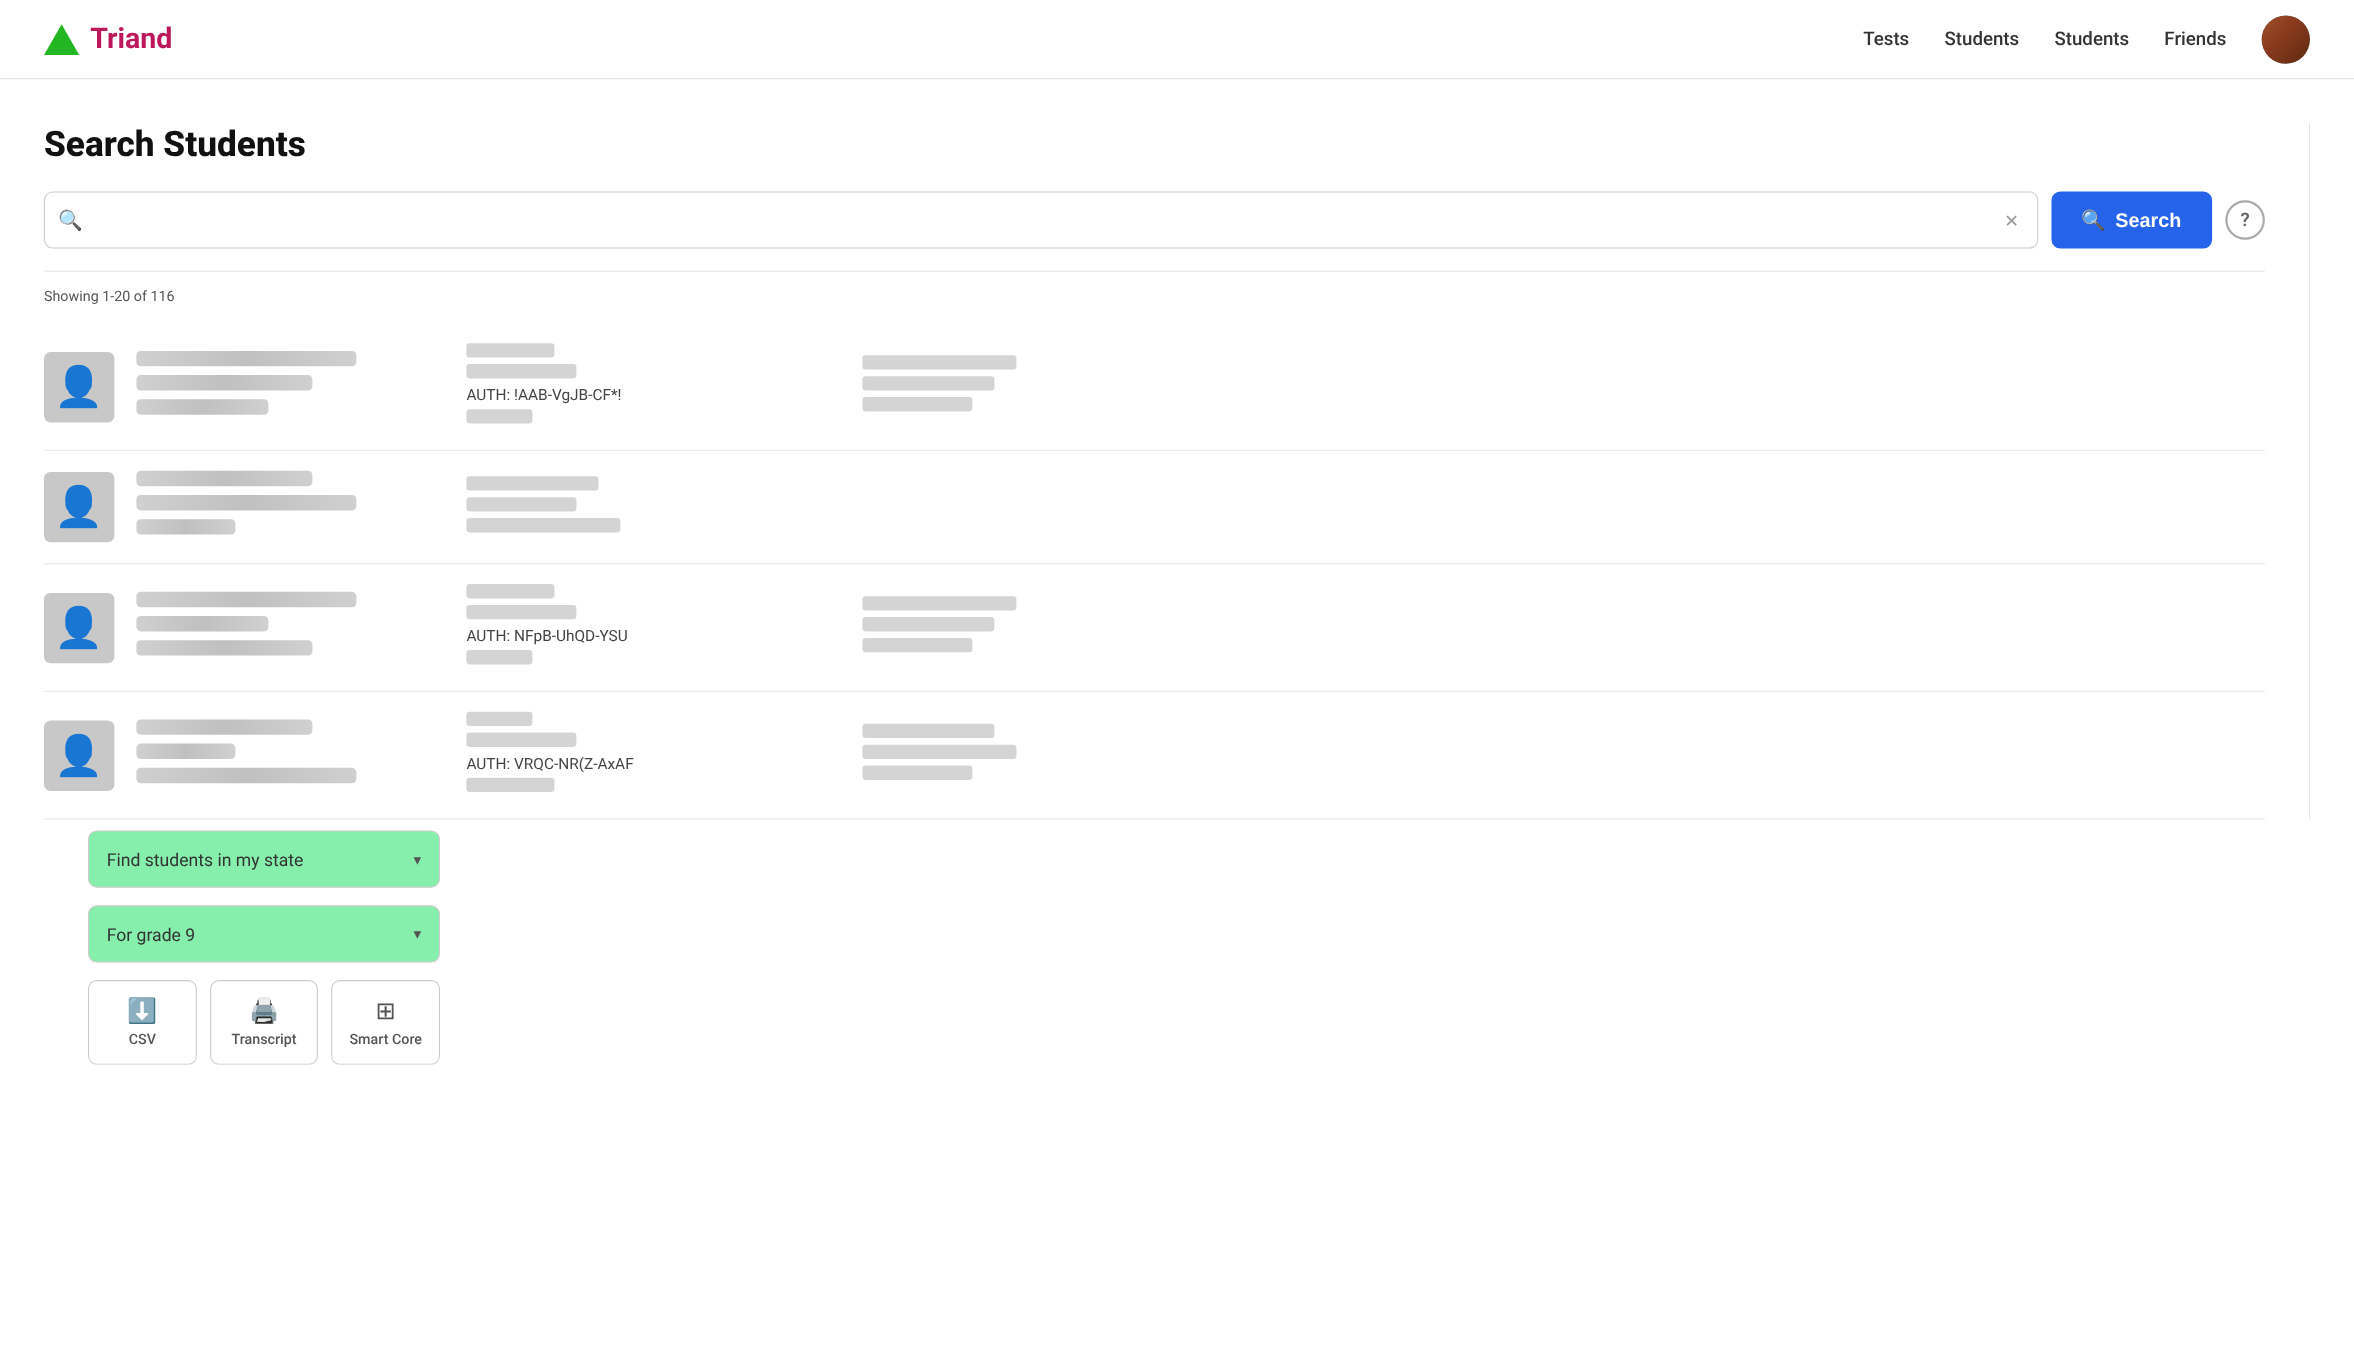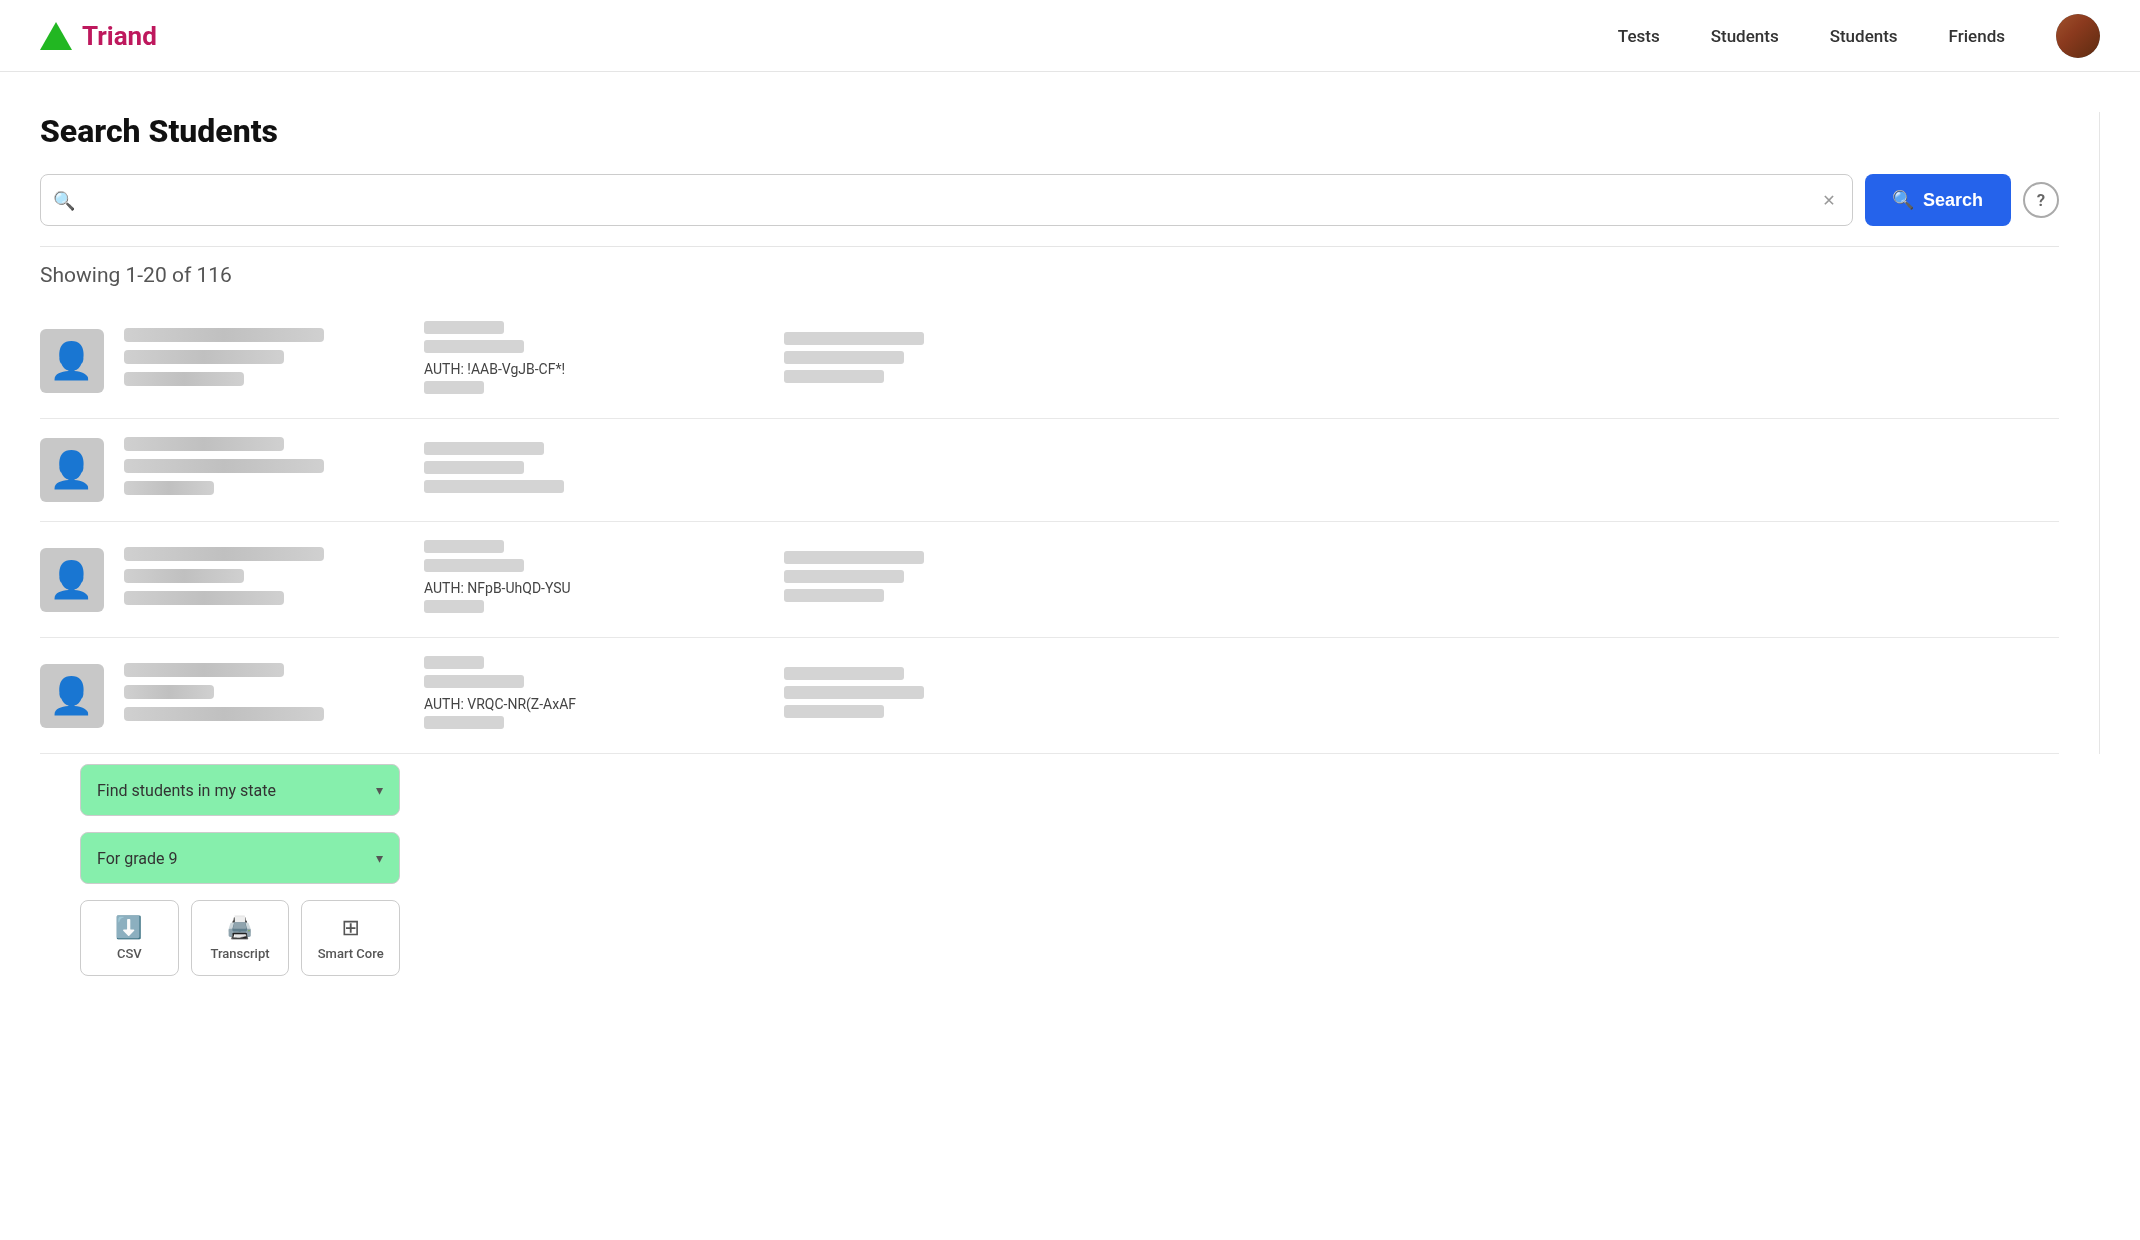--- a/index.html
+++ b/index.html
@@ -28,21 +28,21 @@
       border-bottom: 28px solid #22b722;
     }
     .logo-text {
       font-size: 26px;
       font-weight: 700;
       color: #be185d;
     }
     .nav {
       display: flex;
       align-items: center;
-      gap: 51px;
+      gap: 32px;
     }
     .nav-item {
       font-size: 17px;
       color: #333;
       cursor: pointer;
       font-weight: 500;
     }
     .avatar {
       width: 44px;
       height: 44px;
@@ -146,21 +146,21 @@
       align-items: center;
       justify-content: center;
       cursor: pointer;
       color: #666;
       font-size: 17px;
       font-weight: 600;
     }
 
     
     .results-count {
-      font-size: 21px;
+      font-size: 13px;
       color: #555;
       padding: 16px 0;
       border-top: 1px solid #e5e5e5;
       margin-top: 10px;
     }
 
     
     .student-list { margin-top: 0; }
     .student-row {
       display: flex;

